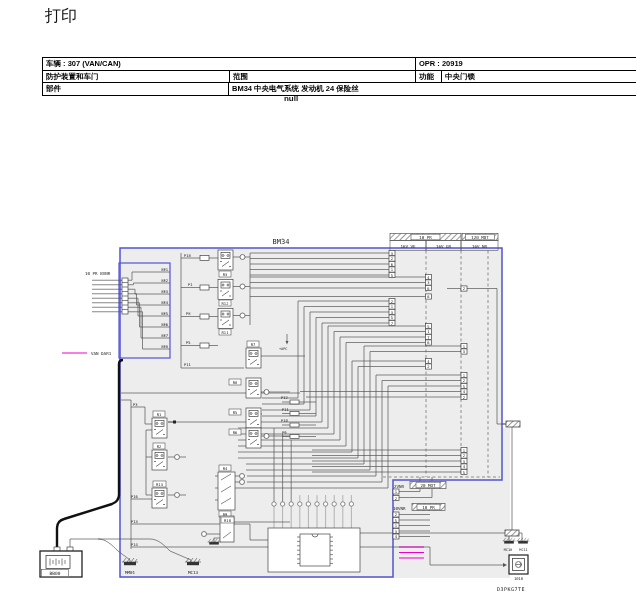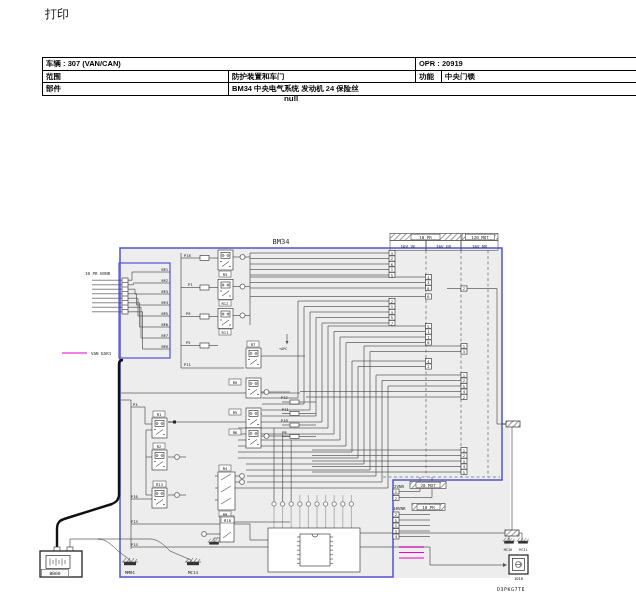--- a/index.html
+++ b/index.html
@@ -1,17 +1,17 @@
 <!DOCTYPE html>
 <html><head>
 <meta charset="utf-8">
 <style>
   html,body{margin:0;padding:0;background:#fff;width:636px;height:607px;
     font-family:"Liberation Sans",sans-serif;position:relative;overflow:hidden;}
-  #page-title{position:absolute;left:45px;top:6px;font-size:12px;color:#111;}
+  #page-title{position:absolute;left:45px;top:6px;font-size:16px;color:#111;}
   #info-table{position:absolute;left:42px;top:57px;width:600px;border:1.5px solid #000;
     font-size:7.5px;font-weight:bold;color:#000;box-sizing:border-box;}
   .trow{display:flex;height:11.5px;line-height:11.5px;border-bottom:1px solid #000;}
   .trow:last-child{border-bottom:none;}
   .tcell{padding-left:3px;border-right:1px solid #000;box-sizing:border-box;
     white-space:nowrap;overflow:hidden;}
   .tcell:last-child{border-right:none;}
   #null-line{position:absolute;left:42px;top:94px;width:498px;text-align:center;
     font-size:8px;font-weight:bold;color:#111;}
   svg{position:absolute;left:0;top:0;}
@@ -28,22 +28,22 @@
 <body>
 
 <div id="page-title">打印</div>
 
 <div id="info-table">
   <div class="trow">
     <div class="tcell" style="width:373px">车辆 : 307 (VAN/CAN)</div>
     <div class="tcell" style="flex:1">OPR : 20919</div>
   </div>
   <div class="trow">
+    <div class="tcell" style="width:187px">防护装置和车门</div>
     <div class="tcell" style="width:186px">范围</div>
-    <div class="tcell" style="width:187px">防护装置和车门</div>
     <div class="tcell" style="width:26px">功能</div>
     <div class="tcell" style="flex:1">中央门锁</div>
   </div>
   <div class="trow">
     <div class="tcell" style="width:186px">部件</div>
     <div class="tcell" style="flex:1">BM34 中央电气系统 发动机 24 保险丝</div>
   </div>
 </div>
 
 <div id="null-line">null</div>

